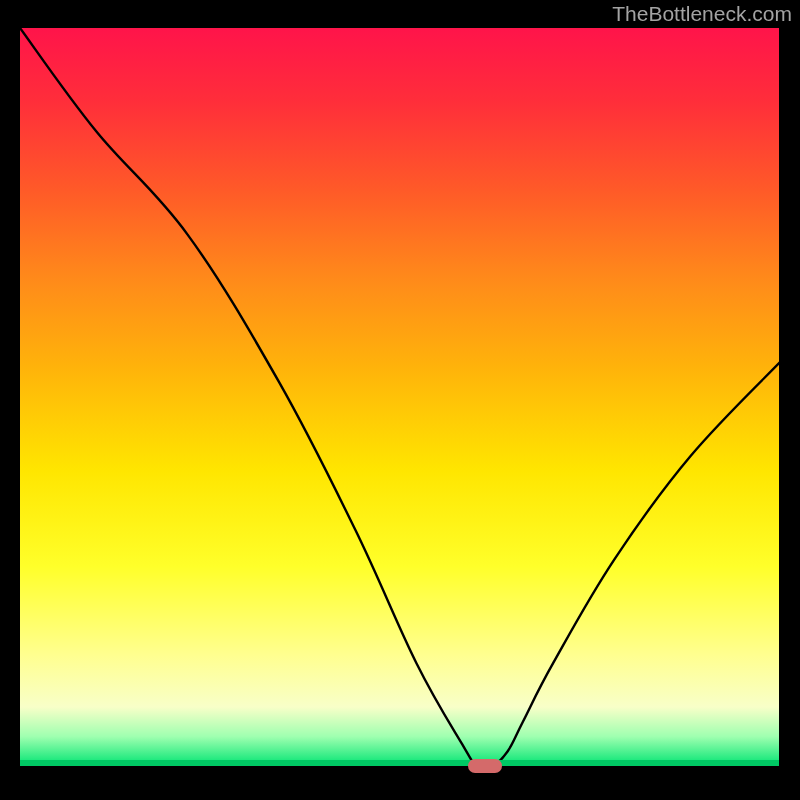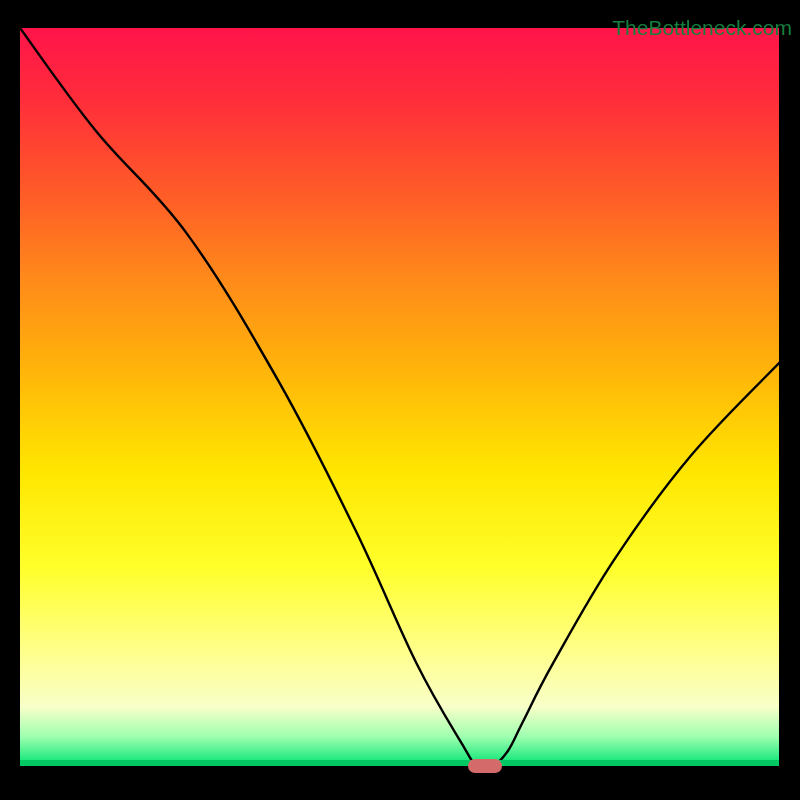--- a/index.html
+++ b/index.html
@@ -6,23 +6,23 @@
   body {
     width: 800px;
     height: 800px;
     background: #000;
     position: relative;
     font-family: Arial, Helvetica, sans-serif;
     overflow: hidden;
   }
   .watermark {
     position: absolute;
-    top: 16px;
+    top: 2px;
     right: 8px;
-    color: #15803d;
+    color: #a3a3a3;
     font-size: 21px;
     font-weight: 400;
     z-index: 10;
   }
   .plot-area {
     position: absolute;
     left: 20px;
     top: 28px;
     width: 762px;
     height: 738px;

